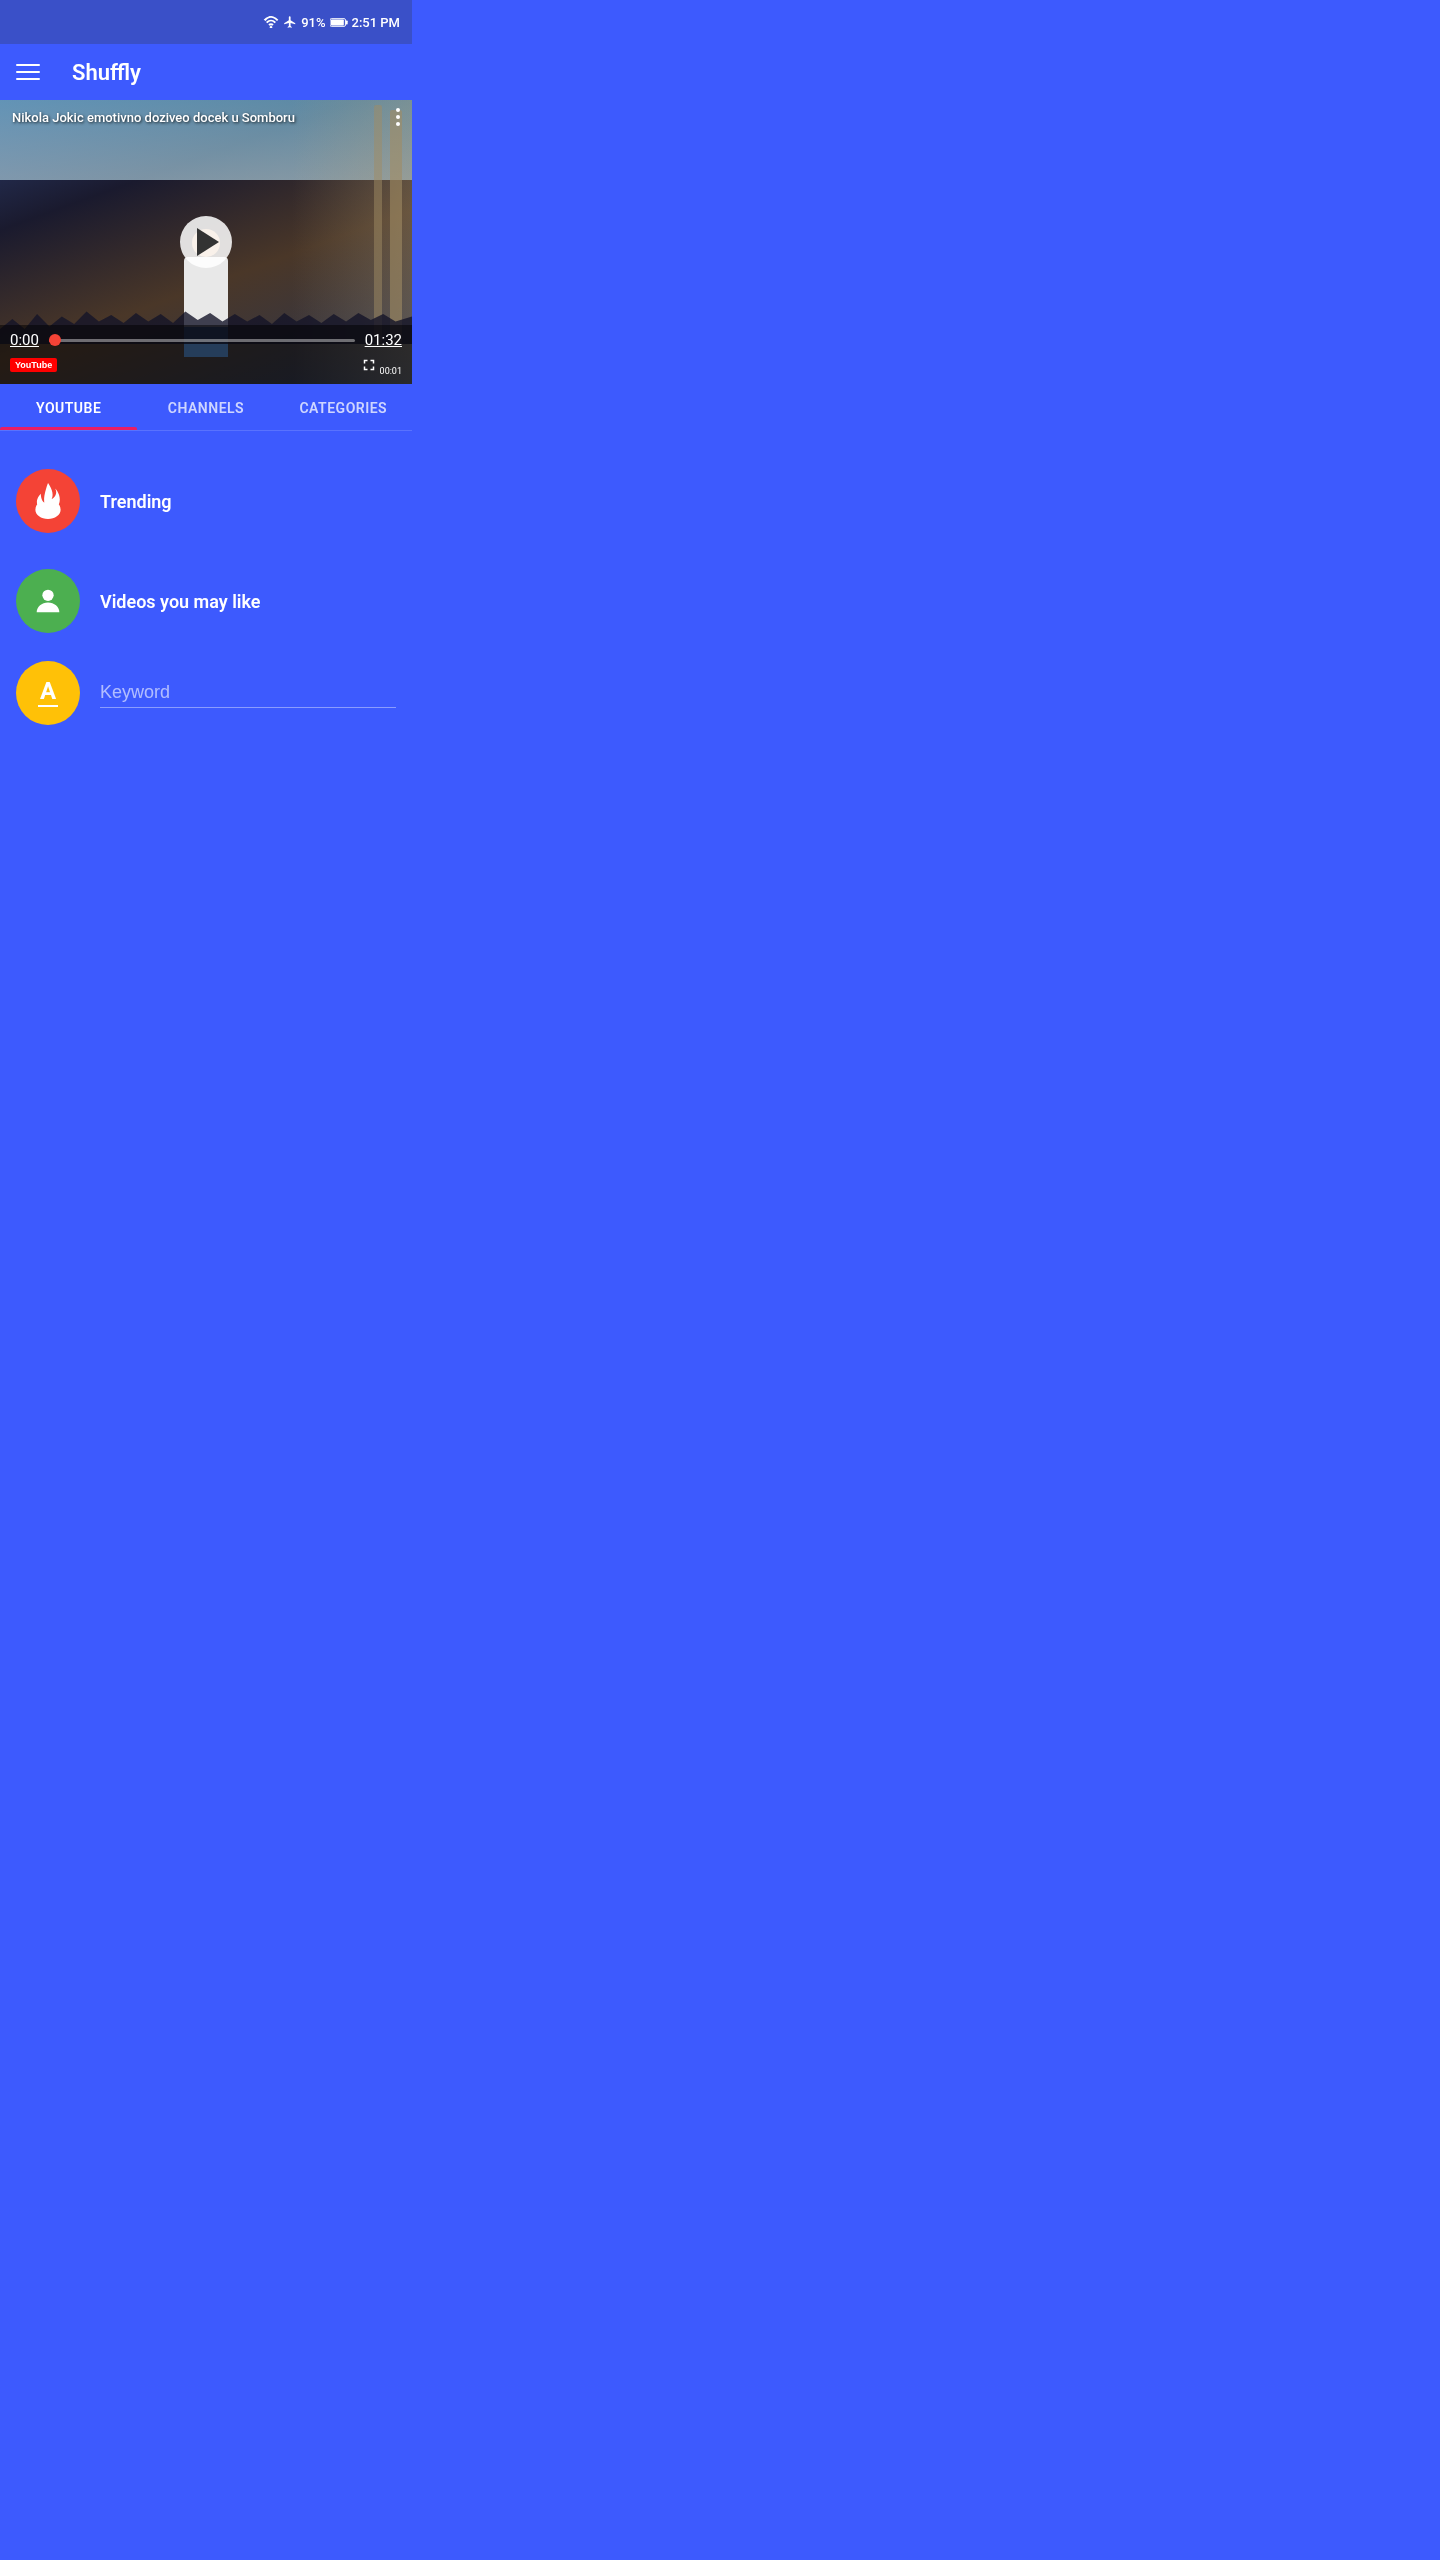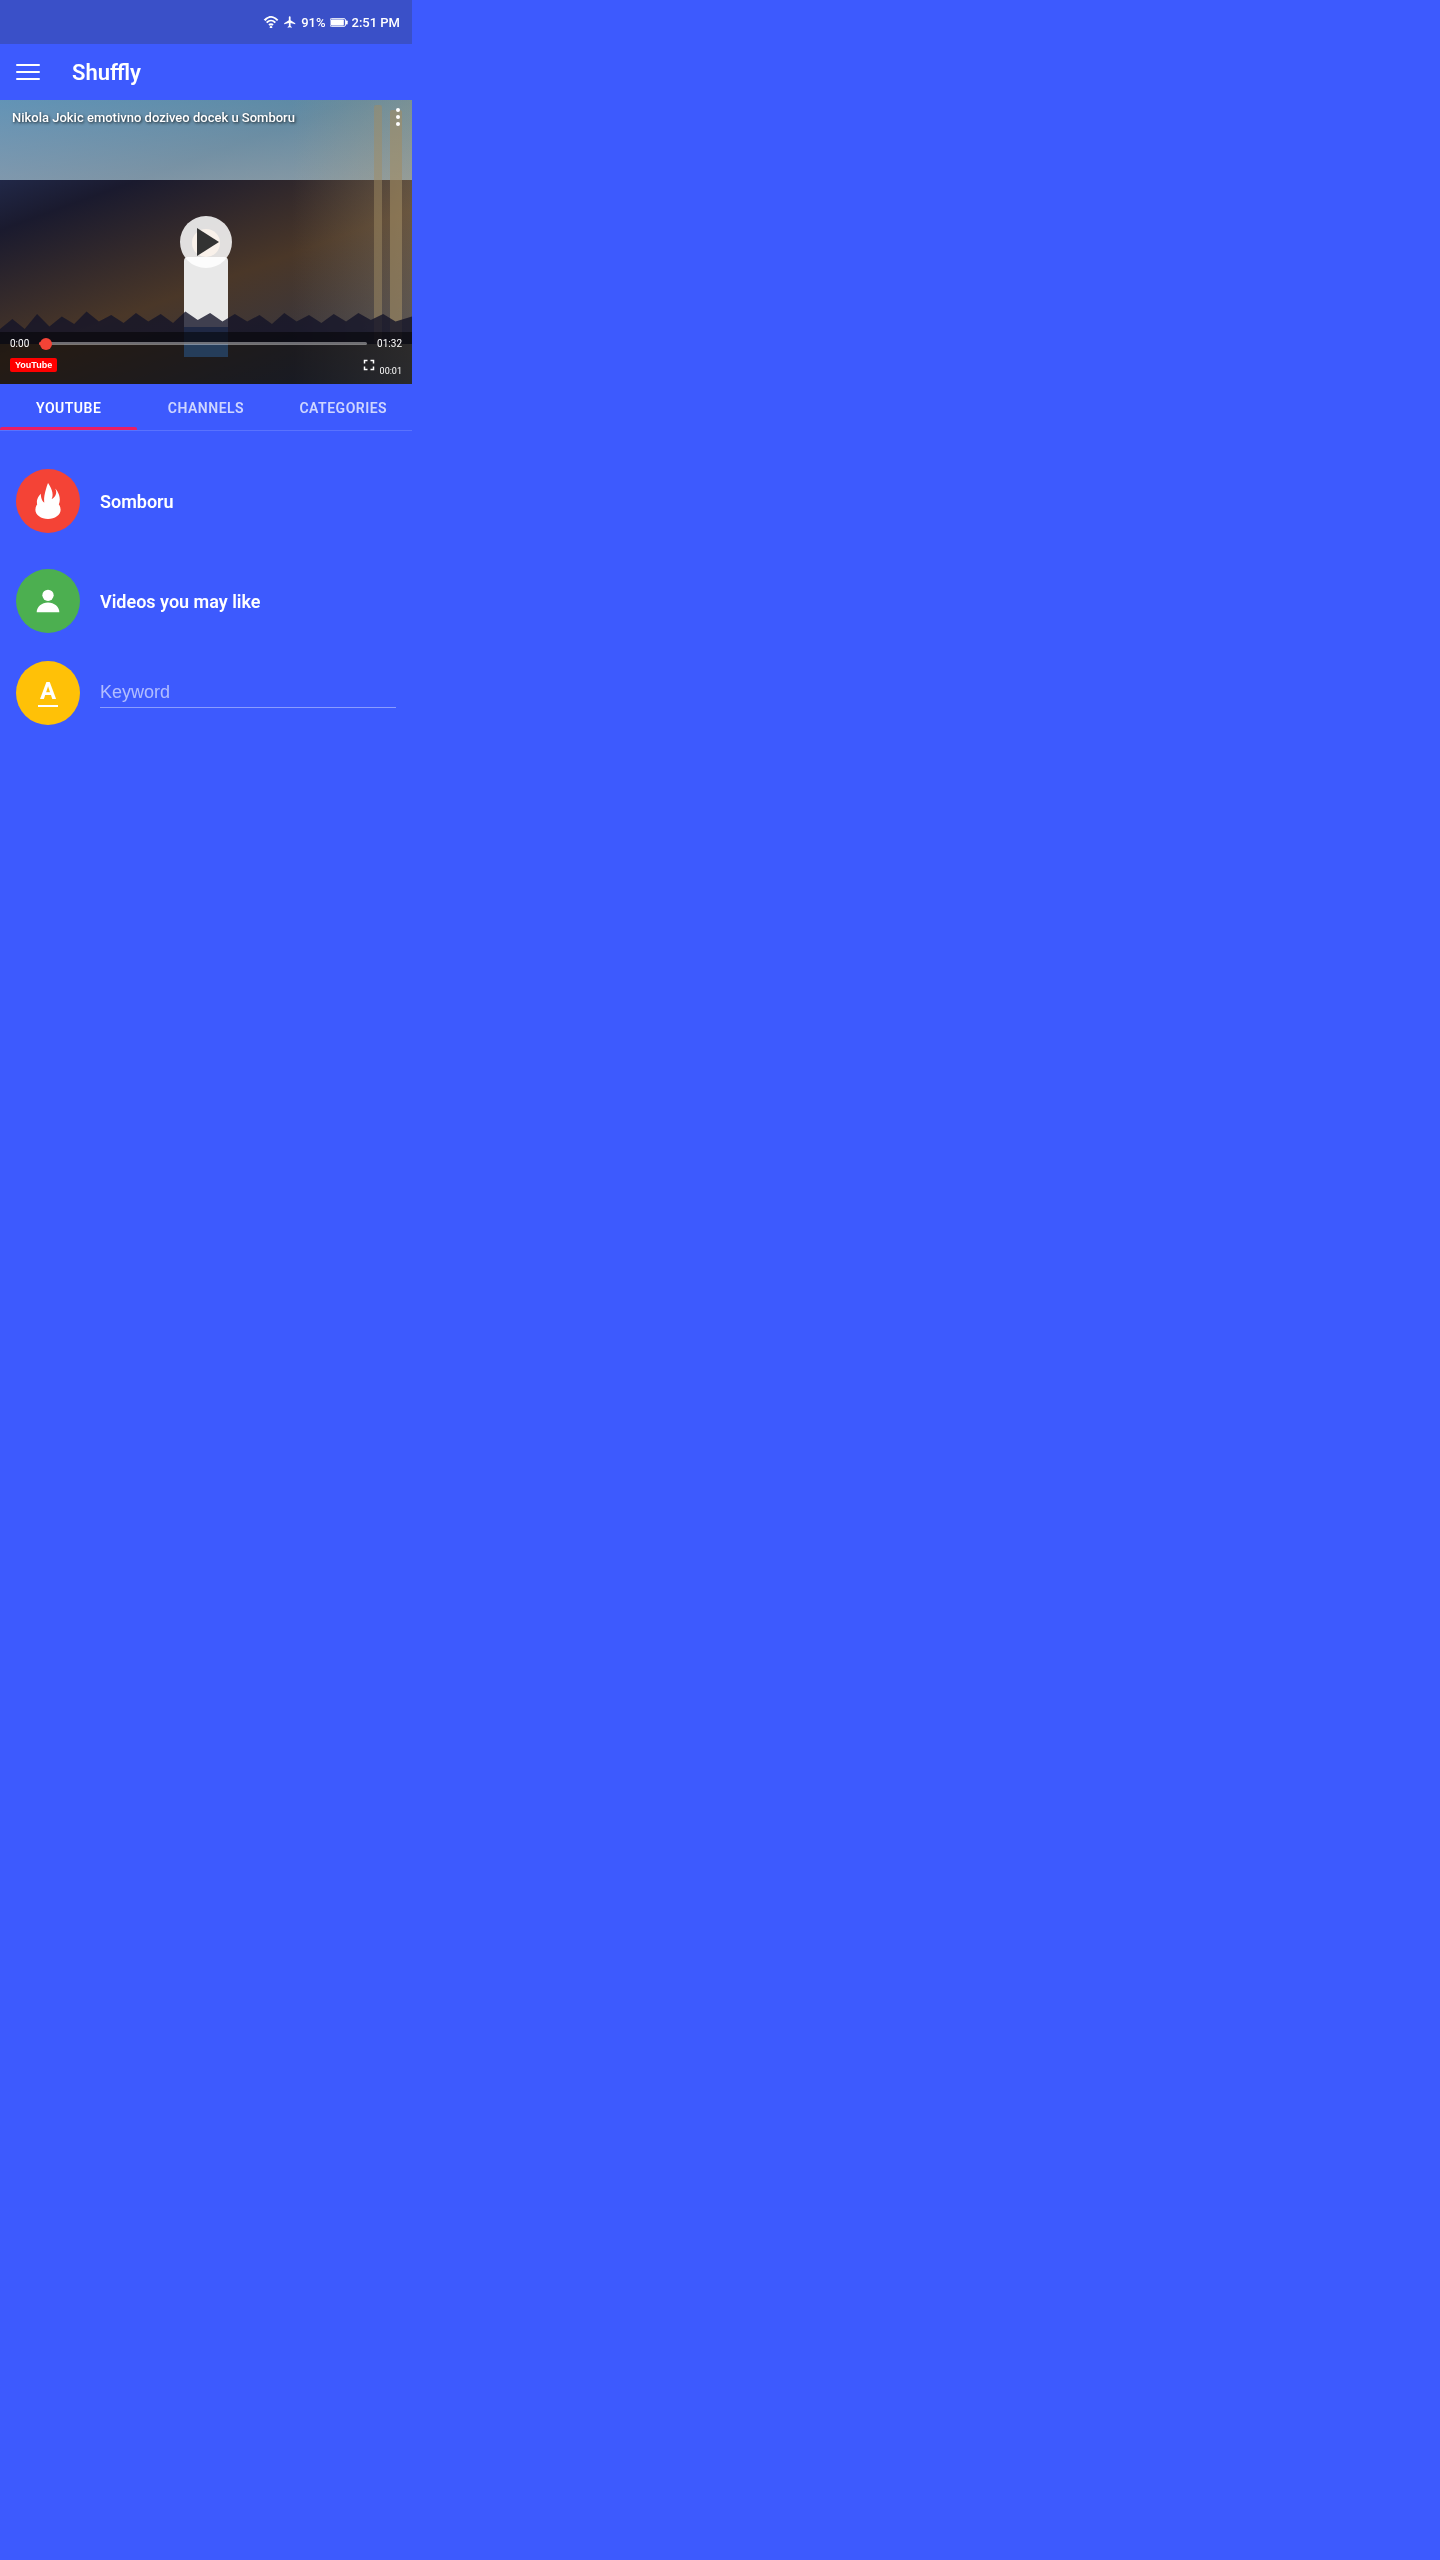--- a/index.html
+++ b/index.html
@@ -231,21 +231,22 @@
       padding: 6px 10px 8px;
     }
     .progress-bar-container {
       display: flex;
       align-items: center;
       gap: 10px;
       margin-bottom: 4px;
     }
     .time-label {
       color: white;
-      font-size: 10px;
+      font-size: 15px;
+      text-decoration: underline;
     }
     .progress-track {
       flex: 1;
       height: 3px;
       background: rgba(255,255,255,0.4);
       border-radius: 2px;
       position: relative;
     }
     .progress-fill {
       height: 100%;
@@ -486,21 +487,21 @@
 
 <div class="content-list">
 
   <div class="list-item">
     <div class="list-item-icon icon-red">
 
       <svg width="32" height="36" viewBox="0 0 32 40" fill="white">
         <path d="M16 0 C16 0 24 10 20 18 C20 18 28 14 24 6 C24 6 32 14 28 24 C28 24 30 26 30 30 C30 35.5 23.7 40 16 40 C8.3 40 2 35.5 2 30 C2 26 4 24 4 24 C4 24 2 18 8 12 C8 12 8 20 12 22 C12 22 10 16 16 0Z"></path>
       </svg>
     </div>
-    <span class="list-item-label">Somboru</span>
+    <span class="list-item-label">Trending</span>
   </div>
 
   <div class="list-item">
     <div class="list-item-icon icon-green">
 
       <svg width="34" height="34" viewBox="0 0 24 24" fill="white">
         <circle cx="12" cy="8" r="4"></circle>
         <path d="M4 20c0-4 3.6-7 8-7s8 3 8 7" stroke="white" stroke-width="0" fill="white"></path>
       </svg>
     </div>

